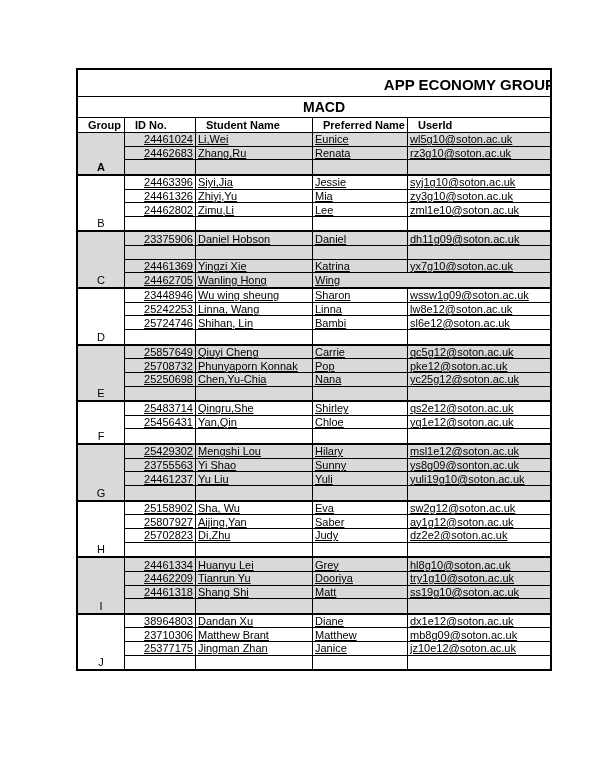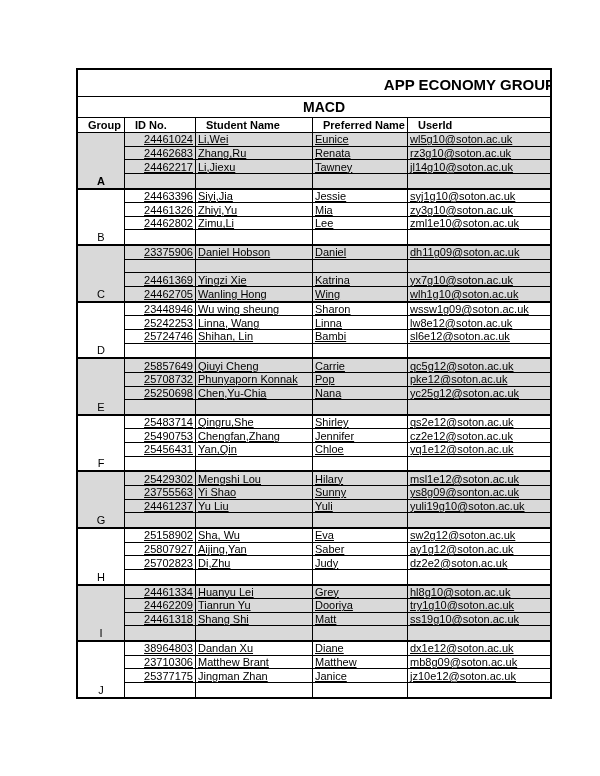--- a/index.html
+++ b/index.html
@@ -132,26 +132,20 @@
               <div class="cell c-pref">Eunice</div>
               <div class="cell c-user">wl5g10@soton.ac.uk</div>
             </div>
             <div class="row">
               <div class="cell c-id">24462683</div>
               <div class="cell c-name">Zhang,Ru</div>
               <div class="cell c-pref">Renata</div>
               <div class="cell c-user">rz3g10@soton.ac.uk</div>
             </div>
             <div class="row">
-              <div class="cell c-id">24462217</div>
-              <div class="cell c-name">Li,Jiexu</div>
-              <div class="cell c-pref">Tawney</div>
-              <div class="cell c-user">jl14g10@soton.ac.uk</div>
-            </div>
-            <div class="row">
               <div class="cell c-id"></div>
               <div class="cell c-name"></div>
               <div class="cell c-pref"></div>
               <div class="cell c-user"></div>
             </div>
           </div>
         </div>
         <div class="block">
           <div class="group-cell">B</div>
           <div class="rows">
@@ -199,21 +193,20 @@
             <div class="row">
               <div class="cell c-id">24461369</div>
               <div class="cell c-name">Yingzi Xie</div>
               <div class="cell c-pref">Katrina</div>
               <div class="cell c-user">yx7g10@soton.ac.uk</div>
             </div>
             <div class="row">
               <div class="cell c-id">24462705</div>
               <div class="cell c-name">Wanling Hong</div>
               <div class="cell c-pref">Wing</div>
-              <div class="cell c-user">wlh1g10@soton.ac.uk</div>
             </div>
           </div>
         </div>
         <div class="block">
           <div class="group-cell">D</div>
           <div class="rows">
             <div class="row">
               <div class="cell c-id">23448946</div>
               <div class="cell c-name">Wu wing sheung</div>
               <div class="cell c-pref">Sharon</div>
@@ -271,26 +264,20 @@
         <div class="block">
           <div class="group-cell">F</div>
           <div class="rows">
             <div class="row">
               <div class="cell c-id">25483714</div>
               <div class="cell c-name">Qingru,She</div>
               <div class="cell c-pref">Shirley</div>
               <div class="cell c-user">qs2e12@soton.ac.uk</div>
             </div>
             <div class="row">
-              <div class="cell c-id">25490753</div>
-              <div class="cell c-name">Chengfan,Zhang</div>
-              <div class="cell c-pref">Jennifer</div>
-              <div class="cell c-user">cz2e12@soton.ac.uk</div>
-            </div>
-            <div class="row">
               <div class="cell c-id">25456431</div>
               <div class="cell c-name">Yan,Qin</div>
               <div class="cell c-pref">Chloe</div>
               <div class="cell c-user">yq1e12@soton.ac.uk</div>
             </div>
             <div class="row">
               <div class="cell c-id"></div>
               <div class="cell c-name"></div>
               <div class="cell c-pref"></div>
               <div class="cell c-user"></div>

